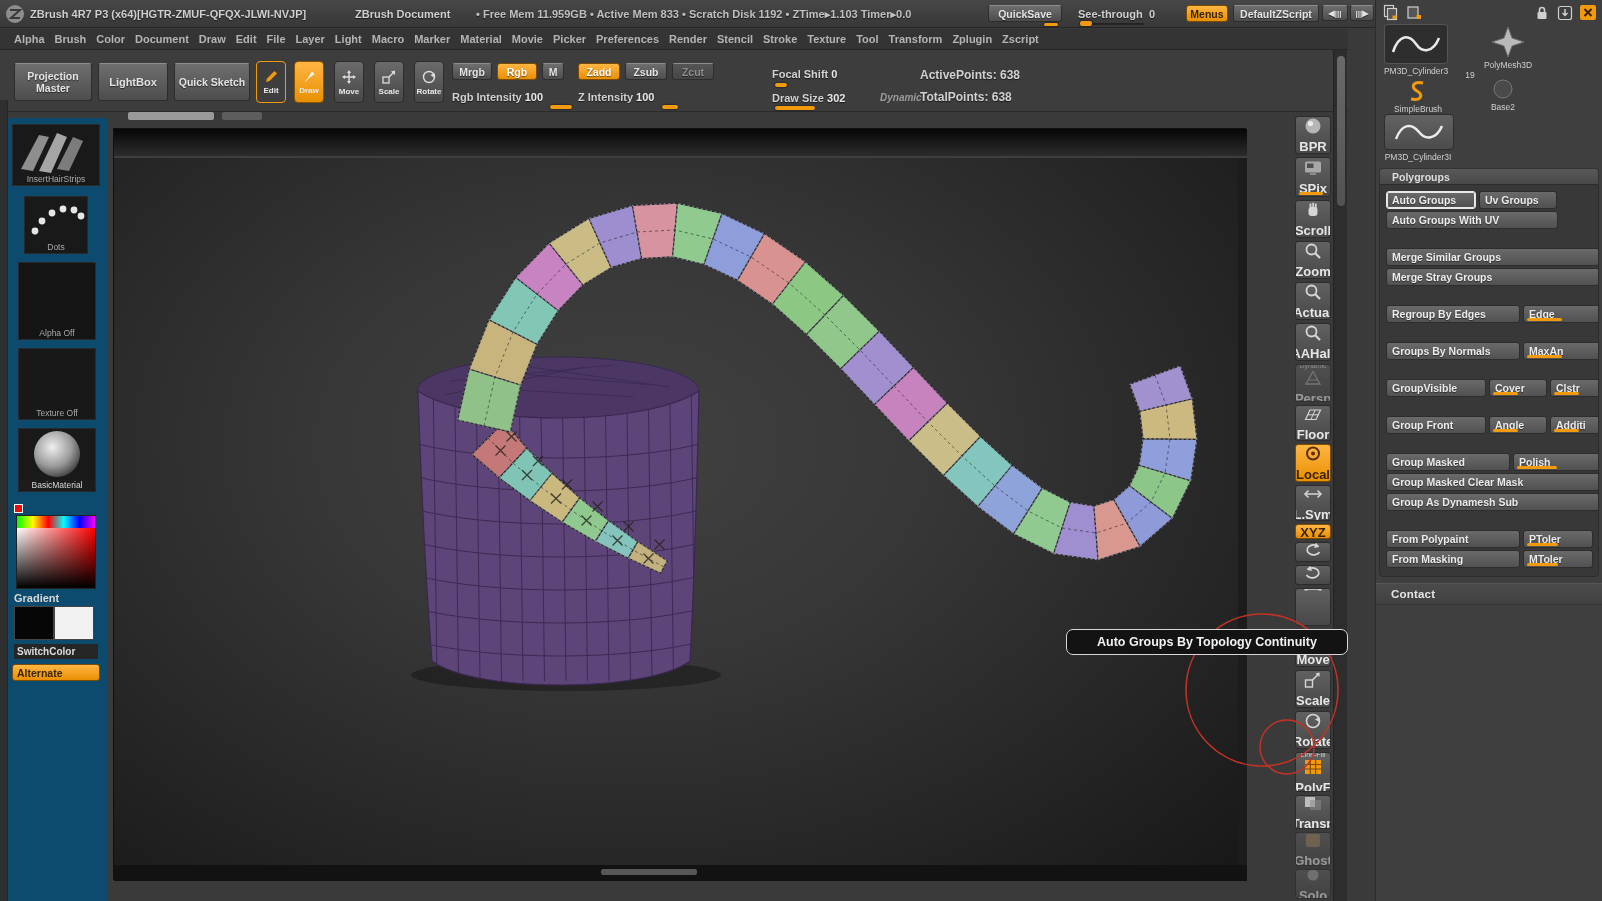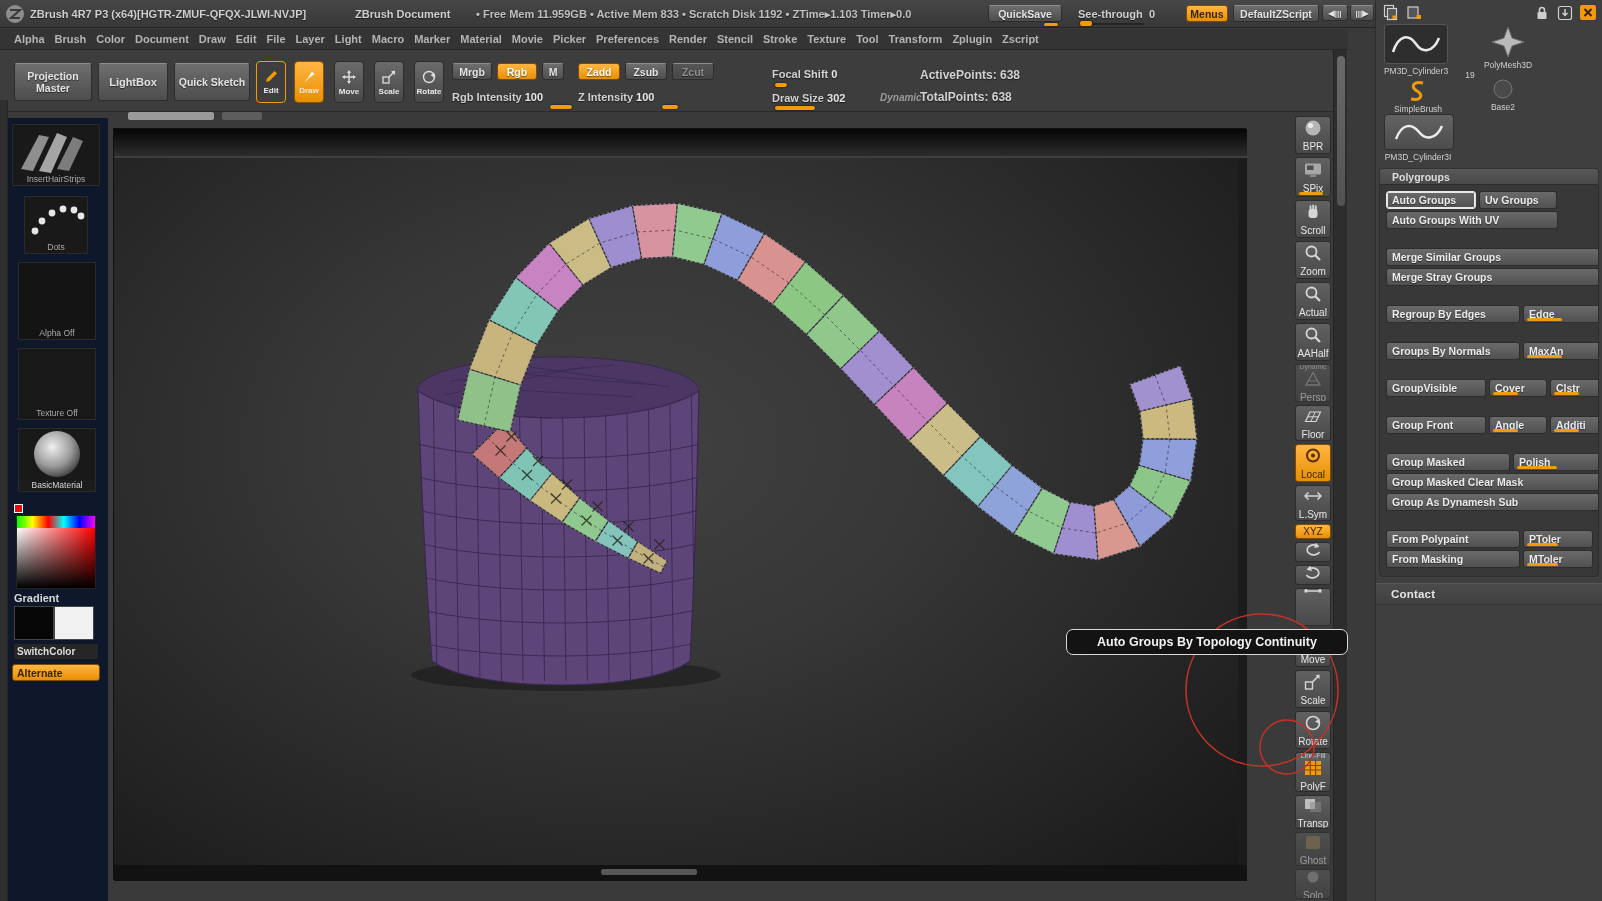--- a/index.html
+++ b/index.html
@@ -23,33 +23,33 @@
 .tool-btn{position:absolute;width:30px;height:42px;border-radius:4px;background:linear-gradient(#6b6b6b,#474747);border:1px solid #2d2d2d;display:flex;flex-direction:column;align-items:center;justify-content:center;gap:2px}
 .tool-btn .tb-label{font-size:8px;font-weight:bold;color:#e9e9e9}
 .tool-btn.edit{background:#3e3e3e;border:1px solid #f09a0c}
 .tool-btn.draw{background:linear-gradient(#ffb644,#e88f02);border-color:#8a5500}
 .chip{position:absolute;height:17px;font-size:10.5px;padding:0 6px}
 .chip.disabled{color:#8f8f8f;background:linear-gradient(#555,#464646)}
 .shelf-label{position:absolute;font-size:11px;font-weight:bold;color:#d2d2d2;white-space:nowrap;text-shadow:0 1px 1px rgba(0,0,0,.6)}
 .shelf-label b{color:#e9e9e9}
 .dynamic-label{position:absolute;font-size:10px;font-style:italic;color:#9a9a9a;font-weight:bold}
 
-#leftshelf{position:absolute;left:8px;top:118px;width:100px;height:783px;background:#0f172a}
+#leftshelf{position:absolute;left:8px;top:118px;width:100px;height:783px;background:#0c4a6e}
 .thumb{position:absolute;background:#191919;border:1px solid #2a2a2a;overflow:hidden}
 .thumb-cap{position:absolute;left:0;right:0;bottom:1px;font-size:8.5px;color:#a9a9a9;text-align:center;white-space:nowrap;overflow:hidden}
 .cap-strip{background:#1c1c1c;color:#d6d6d6}
 
 #canvas{position:absolute;left:113px;top:128px;width:1133px;height:752px;border:1px solid #101010;background:radial-gradient(ellipse at 45% 42%, #414141 0%, #373737 35%, #262626 70%, #171717 100%)}
 #scene{position:absolute;left:0;top:0}
 
 #strip{position:absolute;left:1294px;top:116px;width:38px;display:flex;flex-direction:column;gap:3px;align-items:center}
 .strip-btn{width:36px;border-radius:3px;background:linear-gradient(#616161,#484848);border:1px solid #2c2c2c;display:flex;flex-direction:column;align-items:center;justify-content:center;position:relative;overflow:hidden}
 .strip-btn.active{background:linear-gradient(#ffb644,#e88f02);border-color:#7d4c00}
 .strip-btn.muted{opacity:.55}
-.strip-label{font-size:10px;font-weight:normal;color:#e6e6e6;line-height:1;margin-top:1px}
+.strip-label{font-size:13px;font-weight:bold;color:#e6e6e6;line-height:1;margin-top:1px}
 .strip-sub{font-size:7px;color:#cfcfcf;line-height:1}
 .strip-btn.active .strip-label{color:#3a2400}
 .strip-slider{position:absolute;left:3px;bottom:1px;width:70%;height:3px;background:#f09a0c;border-radius:2px}
 
 #vscroll{position:absolute;left:1333px;top:50px;width:14px;height:851px;background:#2d2d2d;border-left:1px solid #242424}
 #vscroll .vthumb{position:absolute;left:3px;top:6px;width:8px;height:150px;background:linear-gradient(#6a6a6a,#525252);border-radius:4px}
 
 #rightpanel{position:absolute;left:1375px;top:0;width:227px;height:901px;background:#3f3f3f;border-left:1px solid #2c2c2c;overflow:hidden}
 #panelhead{position:absolute;left:0;top:0;width:227px;height:162px}
 #window-controls{position:absolute;left:6px;right:6px;top:4px;display:flex;gap:5px;align-items:center}

